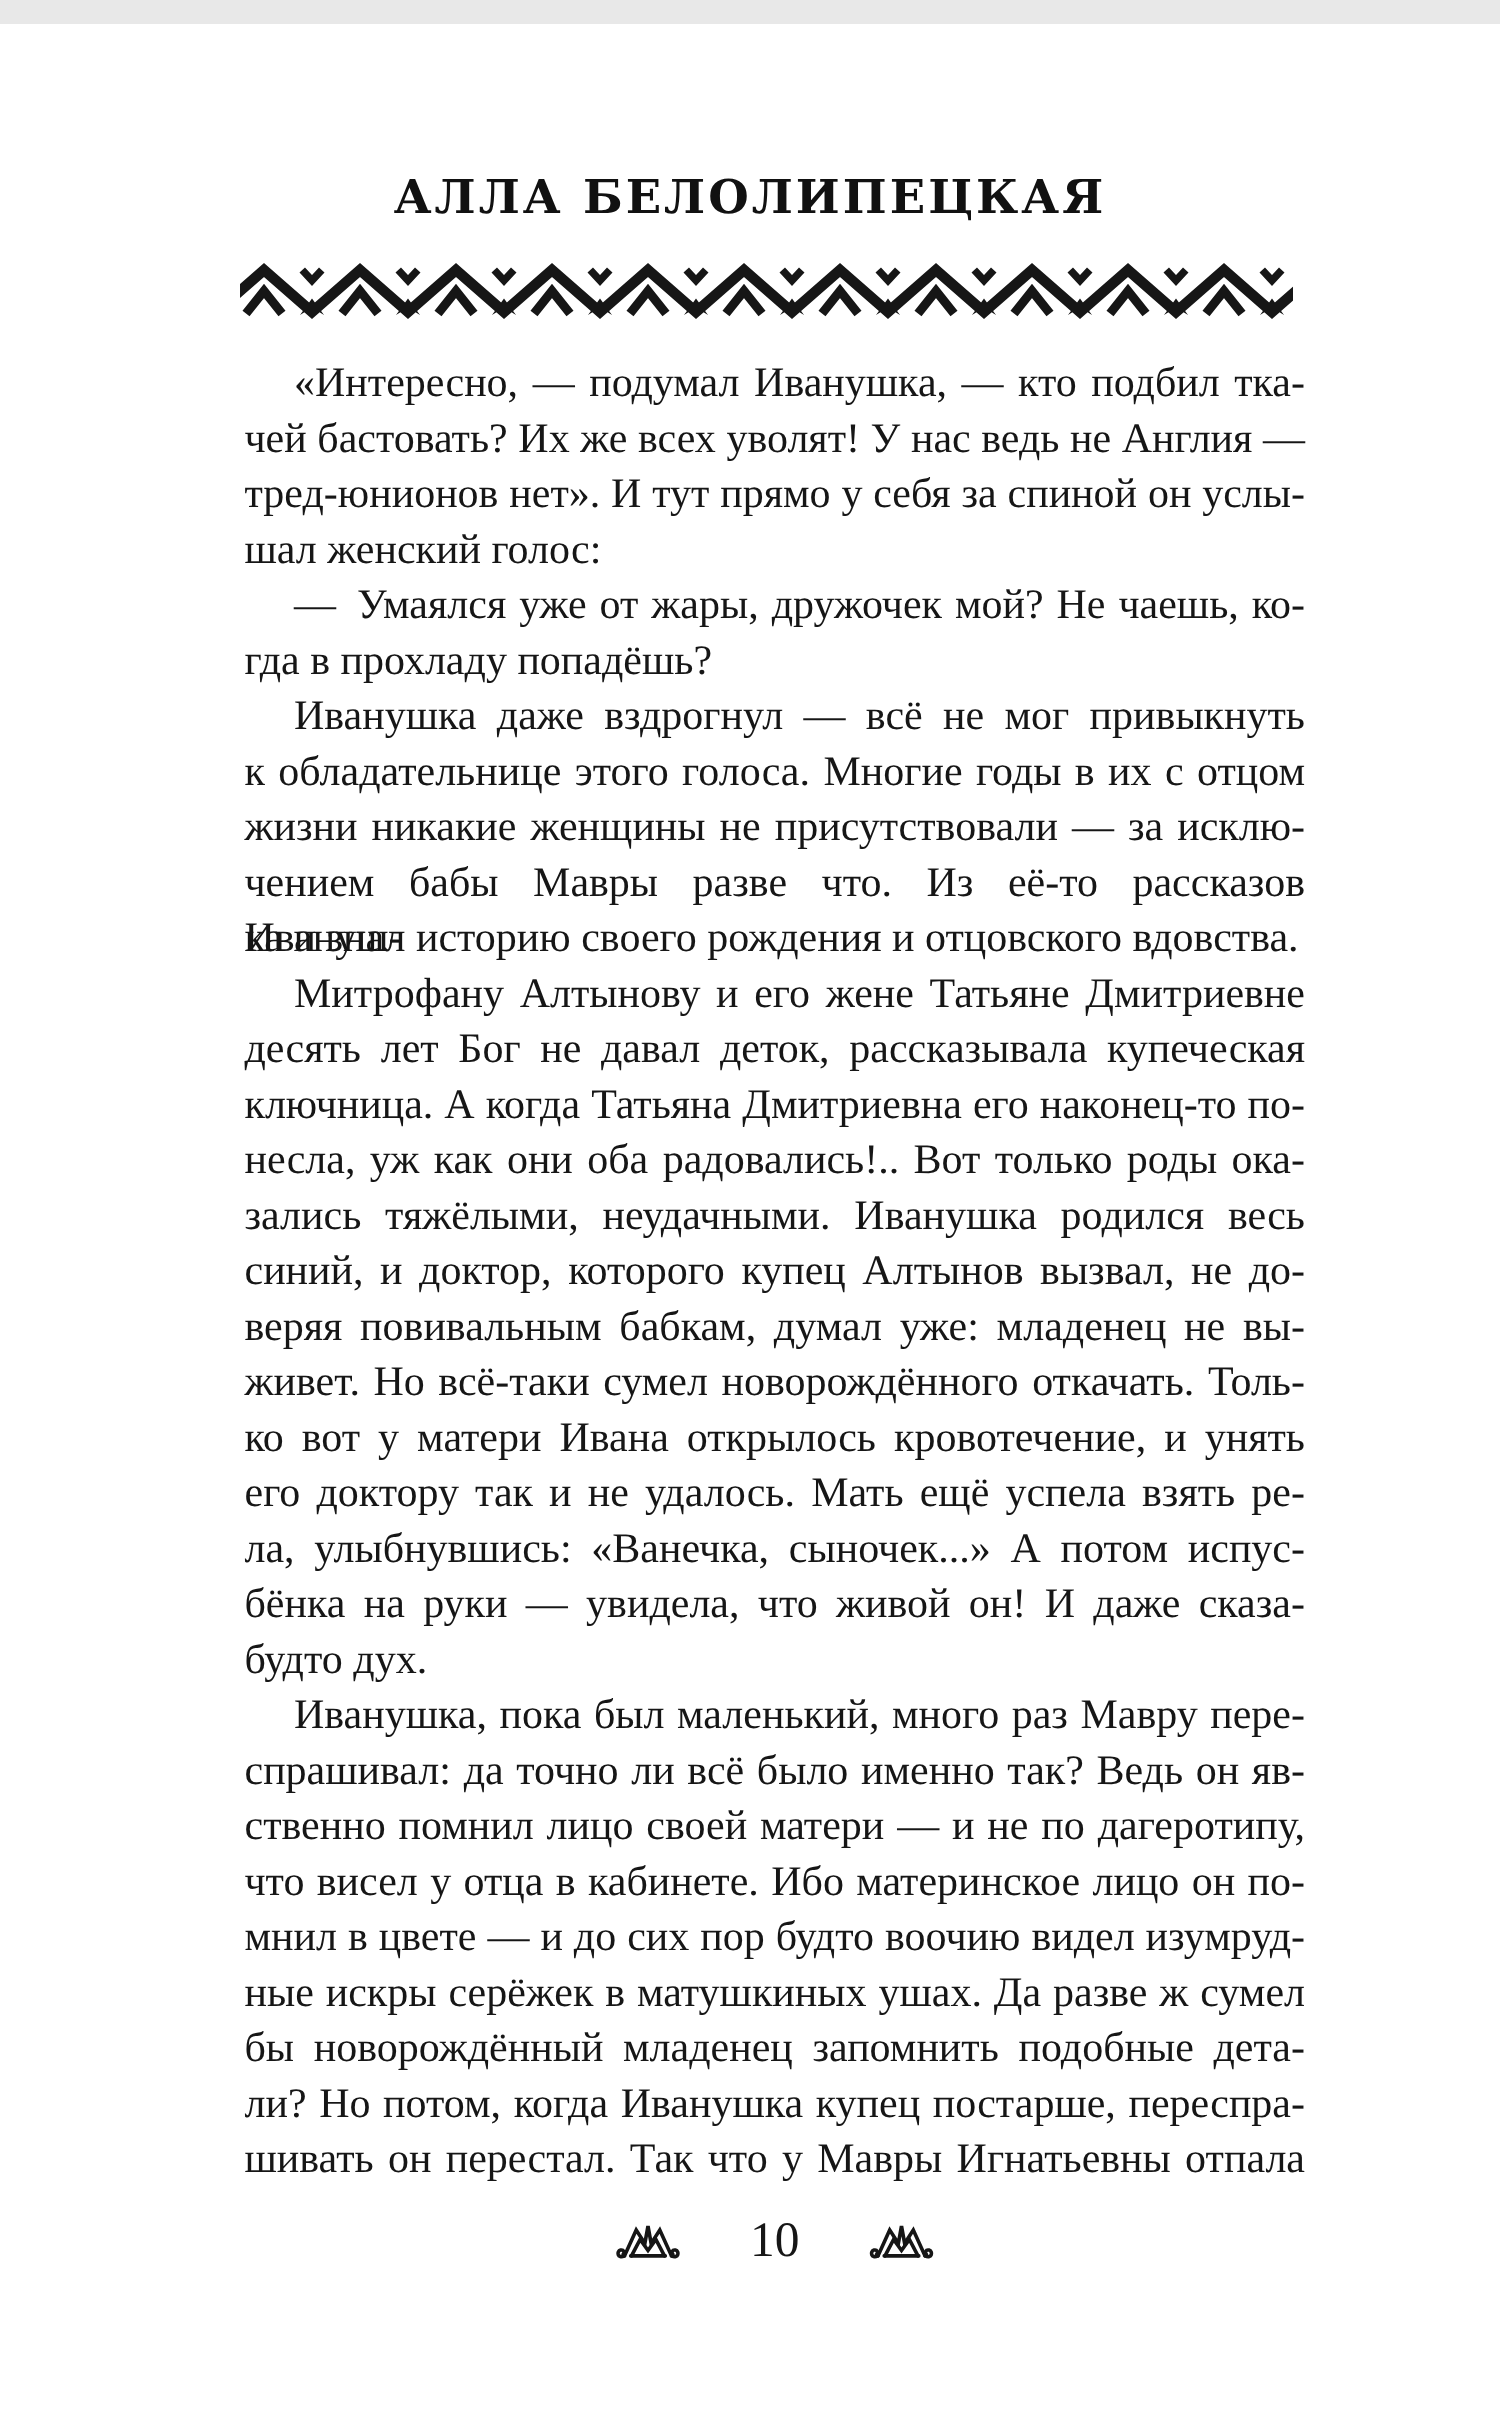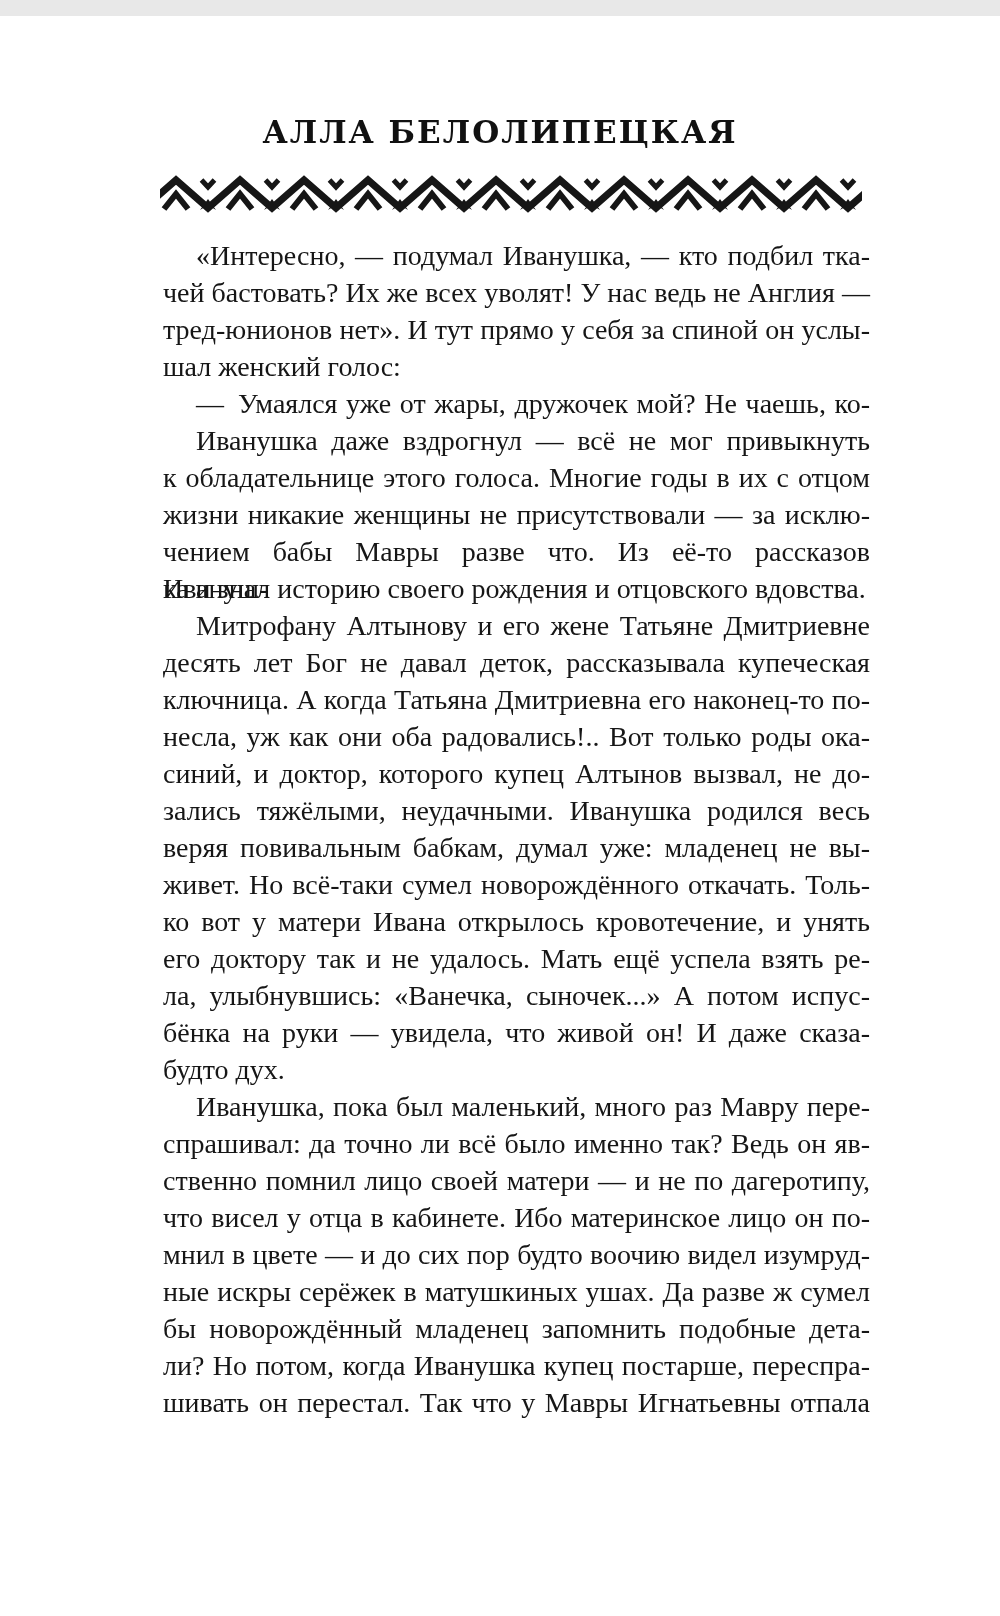--- a/index.html
+++ b/index.html
@@ -99,43 +99,53 @@
     </defs>
     <rect x="0" y="0" width="702" height="40" fill="url(#zz)"></rect>
   </svg>
 
   <div class="text-block">
       <div class="line indent">«Интересно, — подумал Иванушка, — кто подбил тка-</div>
       <div class="line">чей бастовать? Их же всех уволят! У нас ведь не Англия —</div>
       <div class="line">тред-юнионов нет». И тут прямо у себя за спиной он услы-</div>
       <div class="line end">шал женский голос:</div>
       <div class="line indent">— Умаялся уже от жары, дружочек мой? Не чаешь, ко-</div>
+      <div class="line end">гда в прохладу попадёшь?</div>
       <div class="line indent">Иванушка даже вздрогнул — всё не мог привыкнуть</div>
       <div class="line">к обладательнице этого голоса. Многие годы в их с отцом</div>
       <div class="line">жизни никакие женщины не присутствовали — за исклю-</div>
       <div class="line">чением бабы Мавры разве что. Из её-то рассказов Ивануш-</div>
       <div class="line end">ка и знал историю своего рождения и отцовского вдовства.</div>
       <div class="line indent">Митрофану Алтынову и его жене Татьяне Дмитриевне</div>
       <div class="line">десять лет Бог не давал деток, рассказывала купеческая</div>
       <div class="line">ключница. А когда Татьяна Дмитриевна его наконец-то по-</div>
       <div class="line">несла, уж как они оба радовались!.. Вот только роды ока-</div>
+      <div class="line">зались тяжёлыми, неудачными. Иванушка родился весь</div>
       <div class="line">синий, и доктор, которого купец Алтынов вызвал, не до-</div>
-      <div class="line">зались тяжёлыми, неудачными. Иванушка родился весь</div>
       <div class="line">веряя повивальным бабкам, думал уже: младенец не вы-</div>
       <div class="line">живет. Но всё-таки сумел новорождённого откачать. Толь-</div>
       <div class="line">ко вот у матери Ивана открылось кровотечение, и унять</div>
       <div class="line">его доктору так и не удалось. Мать ещё успела взять ре-</div>
       <div class="line">ла, улыбнувшись: «Ванечка, сыночек...» А потом испус-</div>
       <div class="line">бёнка на руки — увидела, что живой он! И даже сказа-</div>
       <div class="line end">будто дух.</div>
       <div class="line indent">Иванушка, пока был маленький, много раз Мавру пере-</div>
       <div class="line">спрашивал: да точно ли всё было именно так? Ведь он яв-</div>
       <div class="line">ственно помнил лицо своей матери — и не по дагеротипу,</div>
       <div class="line">что висел у отца в кабинете. Ибо материнское лицо он по-</div>
       <div class="line">мнил в цвете — и до сих пор будто воочию видел изумруд-</div>
       <div class="line">ные искры серёжек в матушкиных ушах. Да разве ж сумел</div>
       <div class="line">бы новорождённый младенец запомнить подобные дета-</div>
       <div class="line">ли? Но потом, когда Иванушка купец постарше, переспра-</div>
       <div class="line">шивать он перестал. Так что у Мавры Игнатьевны отпала</div>
     </div>
 
+  <div class="footer-row">
+    <svg class="flourish" viewBox="0 0 42 28">
+      <use href="#lotus"></use>
+    </svg>
+    <div class="page-number">10</div>
+    <svg class="flourish" viewBox="0 0 42 28">
+      <use href="#lotus"></use>
+    </svg>
+  </div>
 
 </div>
 
 </body></html>

